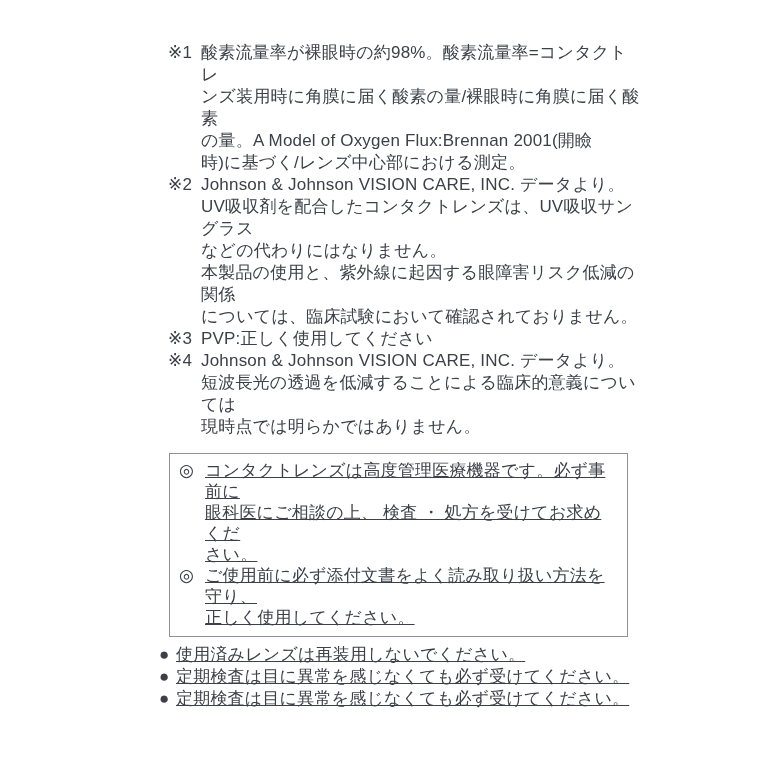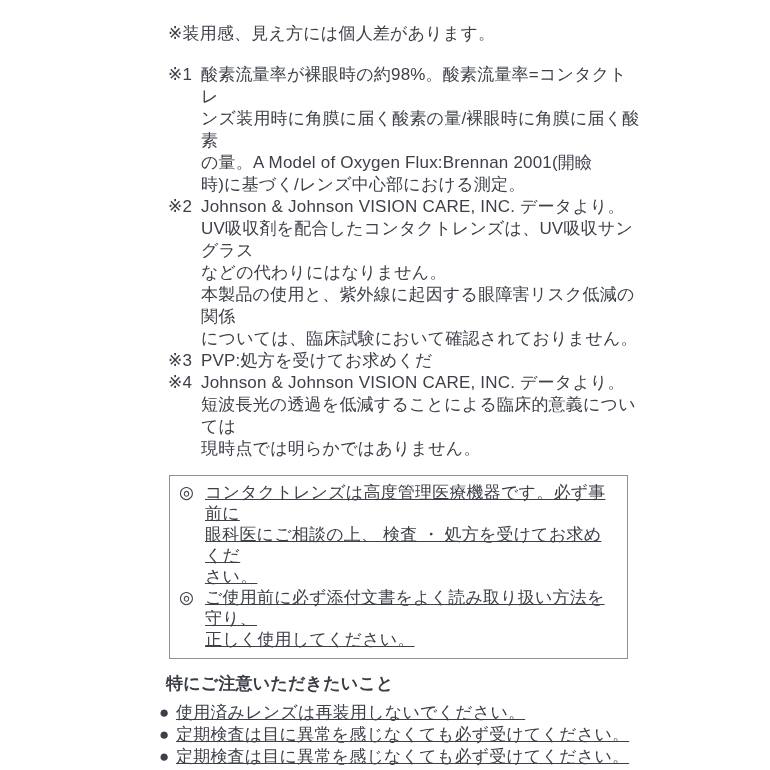--- a/index.html
+++ b/index.html
@@ -57,41 +57,40 @@
   .bullet-item { display: flex; }
   .b-marker { flex: 0 0 17px; }
   .b-text { flex: 1 1 auto; text-decoration: underline; }
 </style>
 </head>
 <body>
 
 <div class="page">
   <div class="content">
 
-    <p class="general-note">※装用感、見え方には個人差があります。</p>
 
     <div class="footnotes">
       <div class="footnote">
         <span class="fn-marker">※1</span>
         <span class="fn-text lines">酸素流量率が裸眼時の約98%。酸素流量率=コンタクトレ
 ンズ装用時に角膜に届く酸素の量/裸眼時に角膜に届く酸素
 の量。A Model of Oxygen Flux:Brennan 2001(開瞼
 時)に基づく/レンズ中心部における測定。</span>
       </div>
       <div class="footnote">
         <span class="fn-marker">※2</span>
         <span class="fn-text lines">Johnson &amp; Johnson VISION CARE, INC. データより。
 UV吸収剤を配合したコンタクトレンズは、UV吸収サングラス
 などの代わりにはなりません。
 本製品の使用と、紫外線に起因する眼障害リスク低減の関係
 については、臨床試験において確認されておりません。</span>
       </div>
       <div class="footnote">
         <span class="fn-marker">※3</span>
-        <span class="fn-text lines">PVP:処方を受けてお求めくだ</span>
+        <span class="fn-text lines">PVP:正しく使用してください</span>
       </div>
       <div class="footnote">
         <span class="fn-marker">※4</span>
         <span class="fn-text lines">Johnson &amp; Johnson VISION CARE, INC. データより。
 短波長光の透過を低減することによる臨床的意義については
 現時点では明らかではありません。</span>
       </div>
     </div>
 
     <div class="notice-box">
@@ -101,21 +100,20 @@
 眼科医にご相談の上、 検査 ・ 処方を受けてお求めくだ
 さい。</span>
       </div>
       <div class="nb-item">
         <span class="nb-marker">◎</span>
         <span class="nb-text lines">ご使用前に必ず添付文書をよく読み取り扱い方法を守り、
 正しく使用してください。</span>
       </div>
     </div>
 
-    <p class="caution-heading">特にご注意いただきたいこと</p>
 
     <div class="bullets">
       <div class="bullet-item">
         <span class="b-marker">●</span>
         <span class="b-text lines">使用済みレンズは再装用しないでください。</span>
       </div>
       <div class="bullet-item">
         <span class="b-marker">●</span>
         <span class="b-text lines">定期検査は目に異常を感じなくても必ず受けてください。</span>
       </div>

